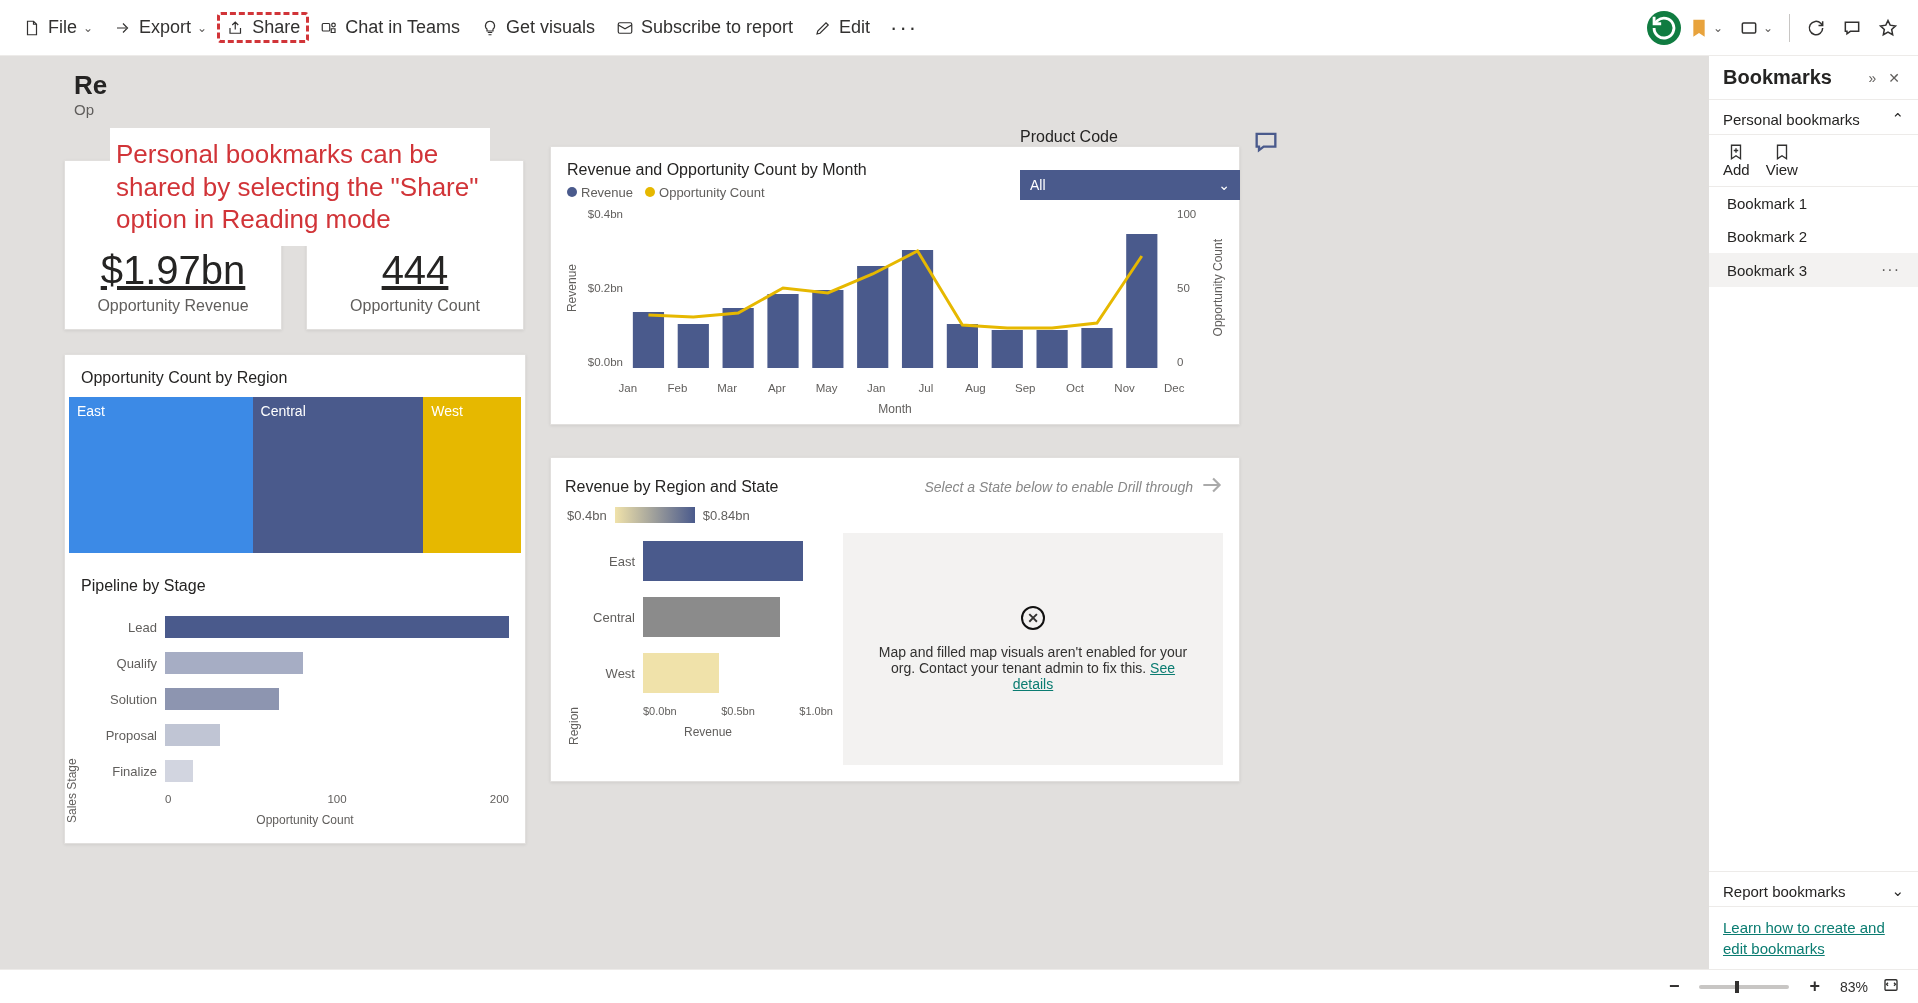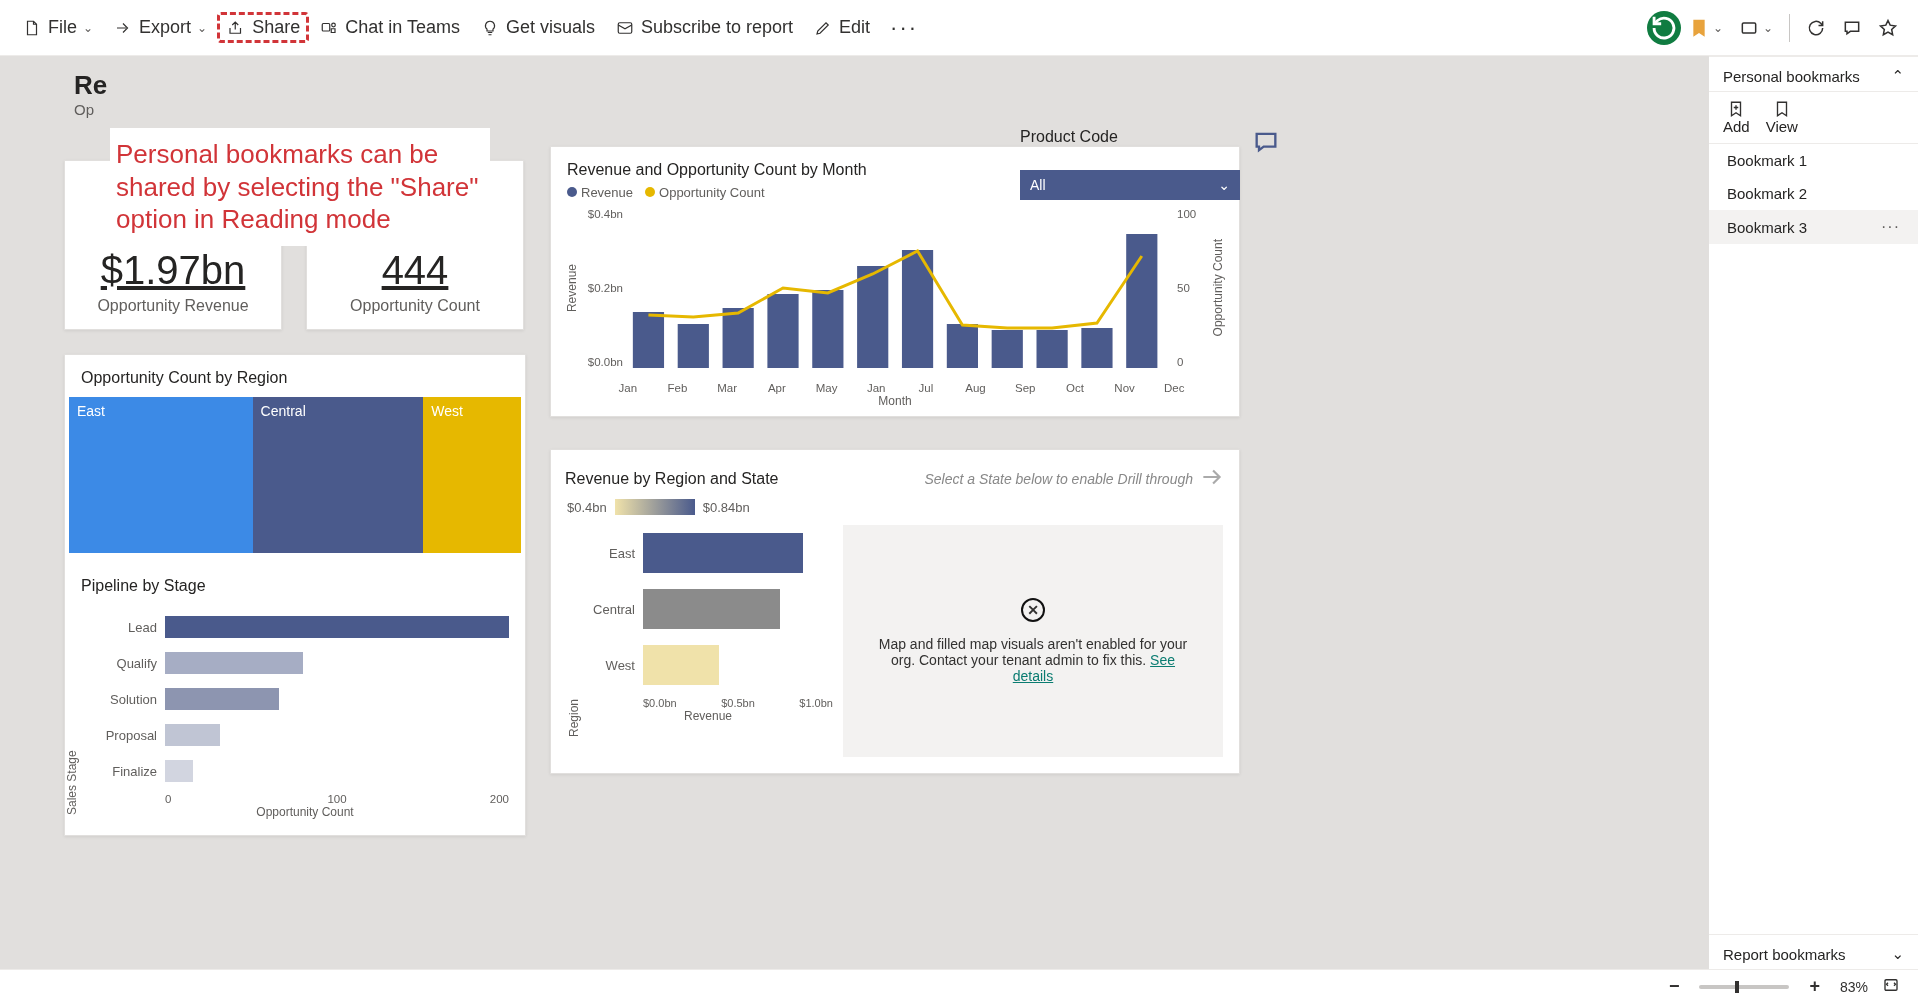--- a/index.html
+++ b/index.html
@@ -43,21 +43,21 @@
   .tm-west { background: #e6b800; flex: 19; }
 
   
   .pipeline-body { padding: 8px 16px 16px; }
   .barh { display: flex; align-items: center; height: 36px; gap: 8px; }
   .barh-lbl { width: 56px; text-align: right; font-size: 13px; color: #605e5c; }
   .barh-track { flex: 1; position: relative; height: 22px; }
   .barh-fill { position: absolute; top: 0; bottom: 0; left: 0; }
   .axis-x { display: flex; margin-left: 64px; font-size: 11.5px; color: #605e5c; margin-top: 4px; }
   .axis-x span { flex: 1; }
-  .axis-title { text-align: center; font-size: 12px; color: #605e5c; margin-top: 0; }
+  .axis-title { text-align: center; font-size: 12px; color: #605e5c; margin-top: 8px; }
   .yaxis-title { writing-mode: vertical-rl; transform: rotate(180deg); font-size: 12px; color: #605e5c; }
 
   
   .combo-card { width: 690px; margin-top: 90px; }
   .combo-legend { display: flex; gap: 12px; padding: 0 16px 8px; font-size: 13px; color: #605e5c; align-items: center; }
   .leg-dot { width: 10px; height: 10px; border-radius: 50%; display: inline-block; margin-right: 4px; }
   .combo-body { display: flex; padding: 0 14px 10px; }
   .combo-plot { flex: 1; position: relative; height: 160px; }
   .combo-plot svg { position: absolute; inset: 0; width: 100%; height: 100%; }
   .combo-yaxis { width: 48px; display: flex; flex-direction: column; justify-content: space-between; font-size: 11.5px; color: #605e5c; text-align: right; padding-right: 4px; }
@@ -430,20 +430,27 @@
                   <div><span>Map and filled map visuals aren't enabled for your org. Contact your tenant admin to fix this.</span> <a>See details</a></div>
                 </div>
               </div>
             </div>
           </div>
         </div>
       </div>
     </div>
 
     <div class="bookmarks-pane">
+      <div class="bp-head">
+        <h2>Bookmarks</h2>
+        <div class="bp-icons">
+          <span>»</span>
+          <span>✕</span>
+        </div>
+      </div>
       <div class="bp-sec">
         <span>Personal bookmarks</span>
         <span>⌃</span>
       </div>
       <div class="bp-actions">
         <div class="act">
           <svg width="18" height="18" viewBox="0 0 24 24" fill="none" stroke="#323130" stroke-width="1.8">
               <path d="M6 3h12v18l-6-4-6 4z"></path>
               <path d="M12 7v6M9 10h6"></path>
             </svg>
@@ -465,20 +472,23 @@
           </div>
         <div class="bp-item active">
             <span>Bookmark 3</span>
             <span class="more">···</span>
           </div>
       </div>
       <div class="bp-sec" style="border-top:none;">
         <span>Report bookmarks</span>
         <span>⌄</span>
       </div>
+      <div class="bp-footer">
+        <a class="bp-link">Learn how to create and edit bookmarks</a>
+      </div>
     </div>
   </div>
 
   <div class="statusbar">
     <span class="sb-btn">−</span>
     <div class="zoom-slider">
         <div class="thumb" style="left:40%;"></div>
       </div>
     <span class="sb-btn">+</span>
     <span>83%</span>

